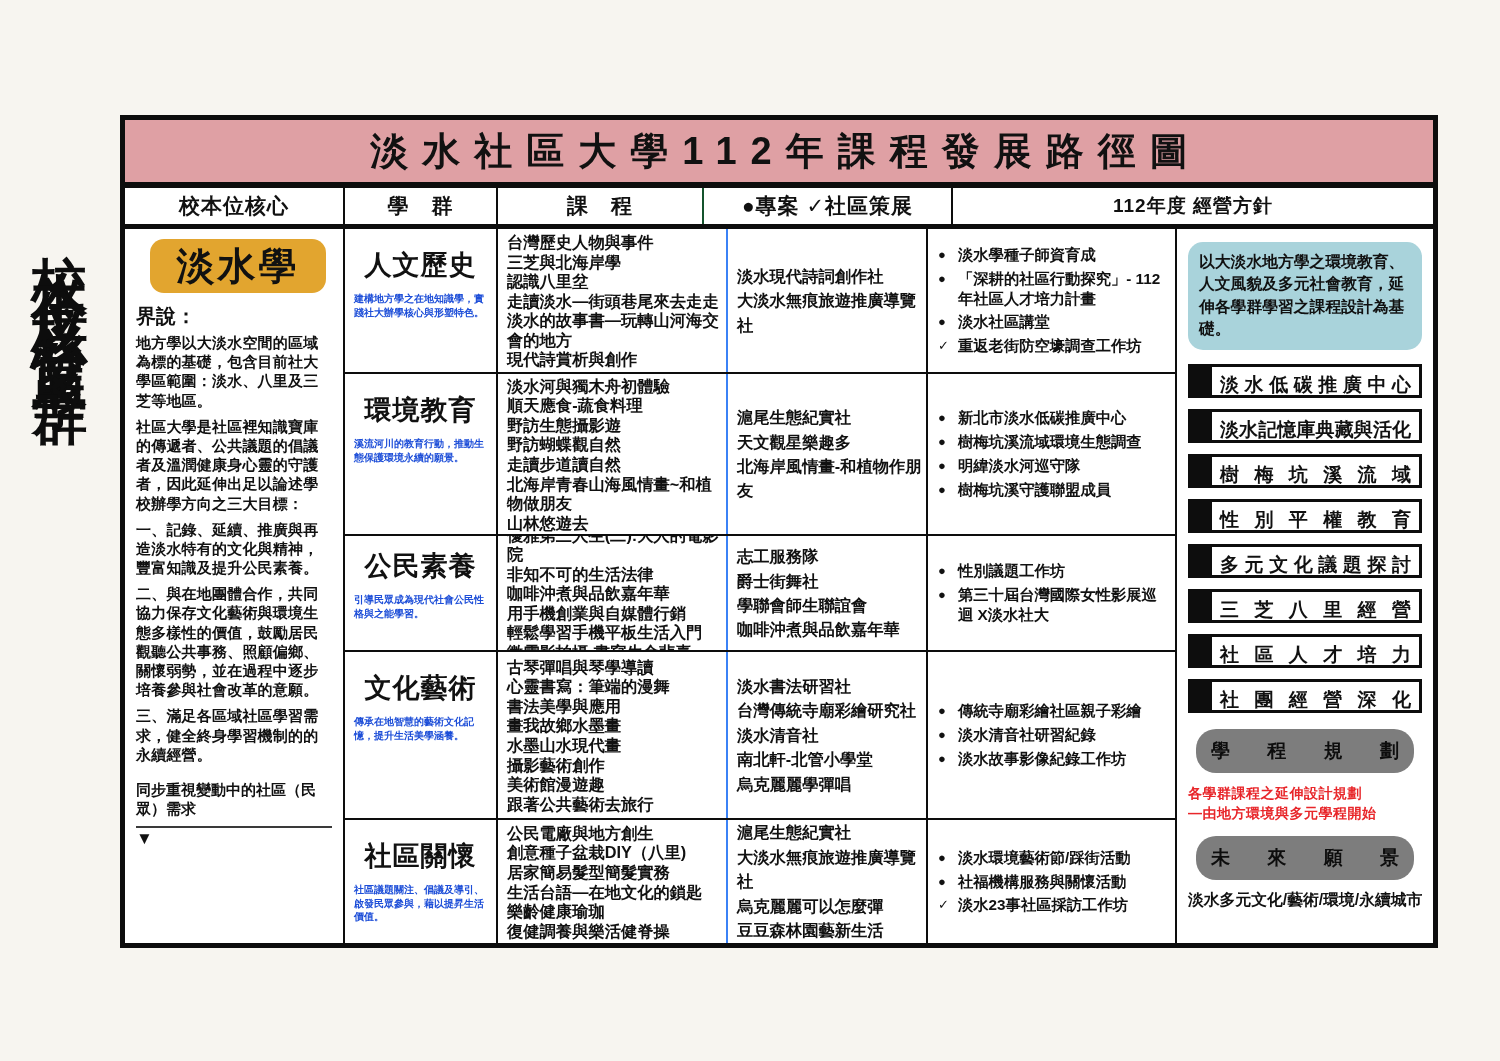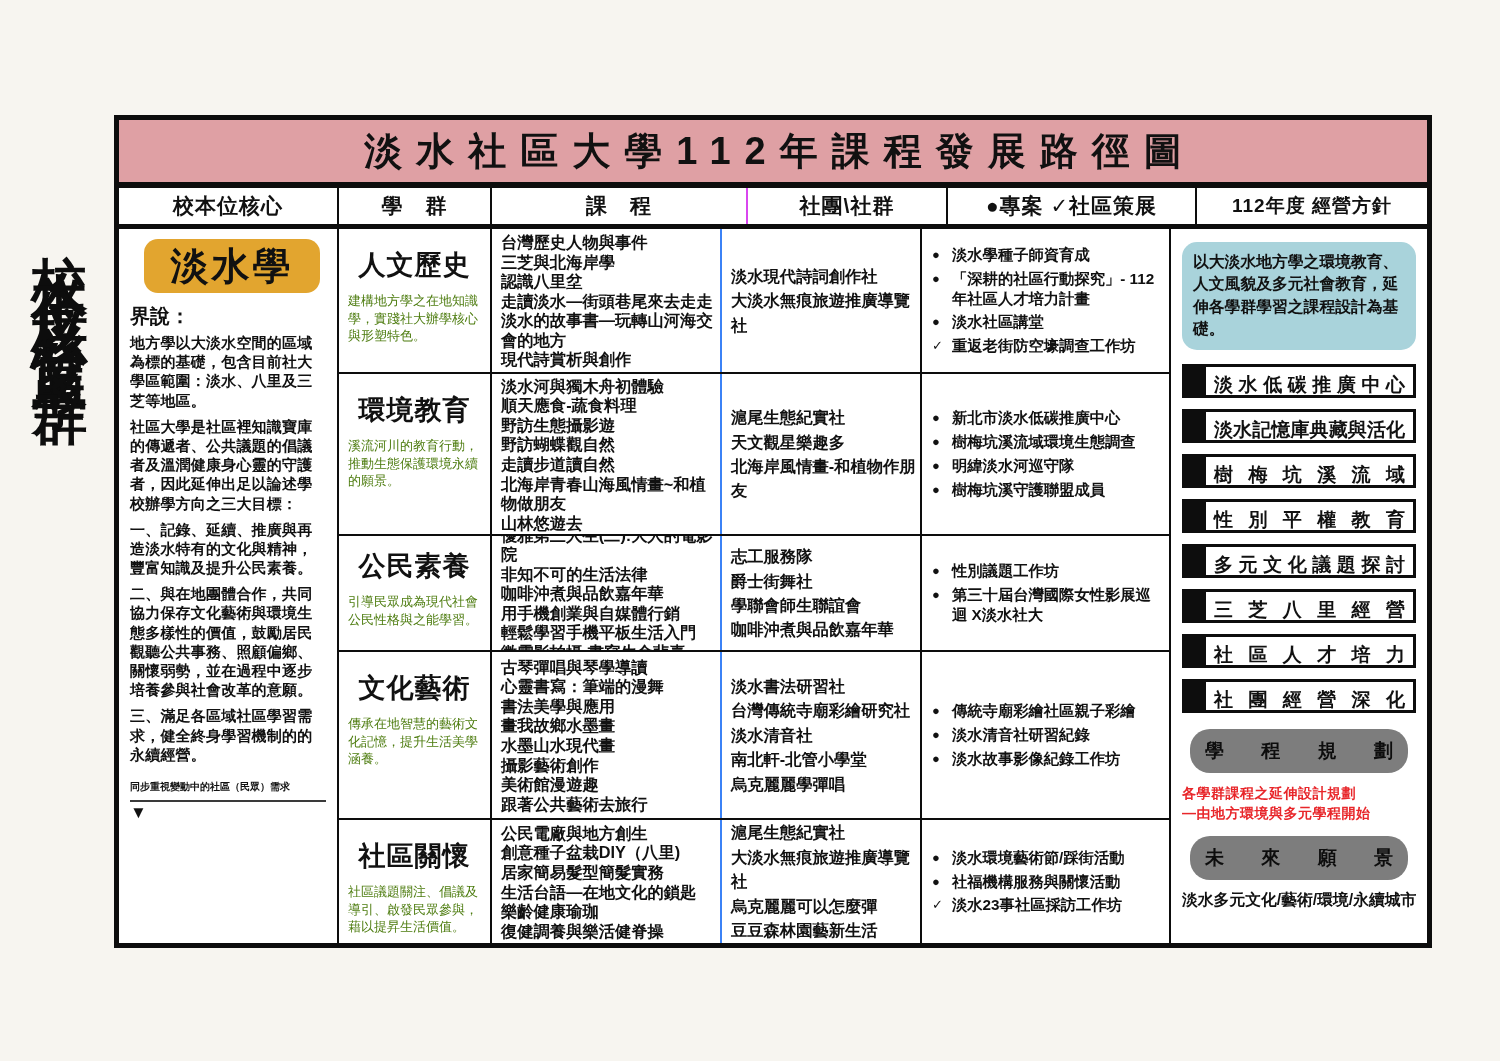--- a/index.html
+++ b/index.html
@@ -8,65 +8,65 @@
     background:#f7f5f0;
     font-family:"Liberation Sans","DejaVu Sans",sans-serif;
     color:#111;
   }
   .side-title{
     position:absolute;left:22px;top:210px;
     writing-mode:vertical-rl;text-orientation:upright;
     font-size:56px;font-weight:800;letter-spacing:17px;color:#0d0d0d;
   }
   .roadmap{
-    position:absolute;left:114px;top:115px;width:1318px;height:833px;
+    position:absolute;left:120px;top:115px;width:1318px;height:833px;
     box-sizing:border-box;border:5px solid #0d0d0d;background:#fff;
     display:flex;flex-direction:column;font-weight:700;
   }
   .title-bar{
     flex:0 0 62px;background:#dfa0a4;border-bottom:6px solid #0d0d0d;
     display:flex;align-items:center;justify-content:center;
     font-size:38px;font-weight:800;letter-spacing:14px;padding-left:14px;
   }
   .header-row{display:flex;flex:0 0 36px;border-bottom:5px solid #0d0d0d;}
   .hc{box-sizing:border-box;display:flex;align-items:center;justify-content:center;
       font-size:21px;font-weight:800;letter-spacing:1px;}
   .w-core{width:220px;border-right:2px solid #0d0d0d;}
   .w-group{width:153px;border-right:2px solid #0d0d0d;}
-  .w-course{width:256px;border-right:2px solid #d946ef;}
+  .w-course{width:206px;border-right:2px solid #14532d;}
   .w-club{width:200px;border-right:2px solid #0d0d0d;}
   .w-project{width:247px;}
   .w-policy{flex:1;border-left:2px solid #0d0d0d;font-size:19px;}
   .tbody{flex:1;display:flex;min-height:0;}
   .core-col{
     width:220px;box-sizing:border-box;border-right:2px solid #0d0d0d;
     padding:8px 11px 6px;overflow:hidden;
   }
   .core-badge{
     width:176px;height:54px;margin:2px 0 10px 14px;background:#e2a52f;
     border-radius:14px;display:flex;align-items:center;justify-content:center;
     font-size:38px;font-weight:800;letter-spacing:3px;
   }
   .def-label{font-size:20px;font-weight:800;margin:4px 0 3px;}
   .core-p{font-size:15px;line-height:1.28;margin:0 0 7px;letter-spacing:.2px;}
-  .core-note{font-size:10px;line-height:1.3;margin-top:16px;padding-bottom:7px;
+  .core-note{font-size:15px;line-height:1.3;margin-top:16px;padding-bottom:7px;
     border-bottom:2px solid #3a3a3a;}
   .core-arrow{font-size:17px;margin:1px 0 2px;}
   .mid{width:830px;display:flex;flex-direction:column;min-width:0;}
   .grid-row{display:flex;box-sizing:border-box;border-bottom:2px solid #0d0d0d;overflow:hidden;}
   .grid-row:nth-child(1){height:145px;}
   .grid-row:nth-child(2){height:162px;}
   .grid-row:nth-child(3){height:116px;}
   .grid-row:nth-child(4){height:168px;}
   .grid-row:nth-child(5){flex:1;border-bottom:none;}
   .cell{box-sizing:border-box;overflow:hidden;}
   .cell-group{width:153px;border-right:2px solid #0d0d0d;padding:4px 9px;}
   .group-name{font-size:27px;font-weight:800;letter-spacing:1px;text-align:center;margin:14px 0 9px;}
   .grid-row:nth-child(3) .group-name{margin-top:8px;}
-  .group-desc{font-size:13px;line-height:1.35;color:#4d7c0f;font-weight:400;}
+  .group-desc{font-size:10px;line-height:1.35;color:#1d4ed8;font-weight:700;}
   .cell-course{width:230px;border-right:2px solid #3b82f6;padding:5px 3px 3px 9px;
     font-size:16.3px;line-height:1.2;display:flex;flex-direction:column;justify-content:center;}
   .cell-club{width:200px;border-right:2px solid #0d0d0d;padding:5px 3px 5px 9px;
     font-size:16.3px;line-height:1.5;display:flex;flex-direction:column;justify-content:center;}
   .cell-project{width:247px;padding:5px 3px 5px 10px;font-size:15.3px;line-height:1.3;
     display:flex;flex-direction:column;justify-content:center;}
   .proj-item{display:flex;margin:2px 0;}
   .proj-marker{flex:0 0 20px;font-size:13px;padding-top:2px;}
   .policy-col{width:258px;box-sizing:border-box;border-left:2px solid #0d0d0d;
     padding:13px 11px 8px;overflow:hidden;}
@@ -92,21 +92,20 @@
 <div class="side-title">校本位核心發展學群</div>
 
 <div class="roadmap">
 
   <div class="title-bar">淡水社區大學112年課程發展路徑圖</div>
 
   <div class="header-row">
     <div class="hc w-core">校本位核心</div>
     <div class="hc w-group">學　群</div>
     <div class="hc w-course">課　程</div>
-    <div class="hc w-club">社團\社群</div>
     <div class="hc w-project">●專案 ✓社區策展</div>
     <div class="hc w-policy">112年度 經營方針</div>
   </div>
 
   <div class="tbody">
 
     <div class="core-col">
       <div class="core-badge">淡水學</div>
       <div class="def-label">界說：</div>
       <div>

